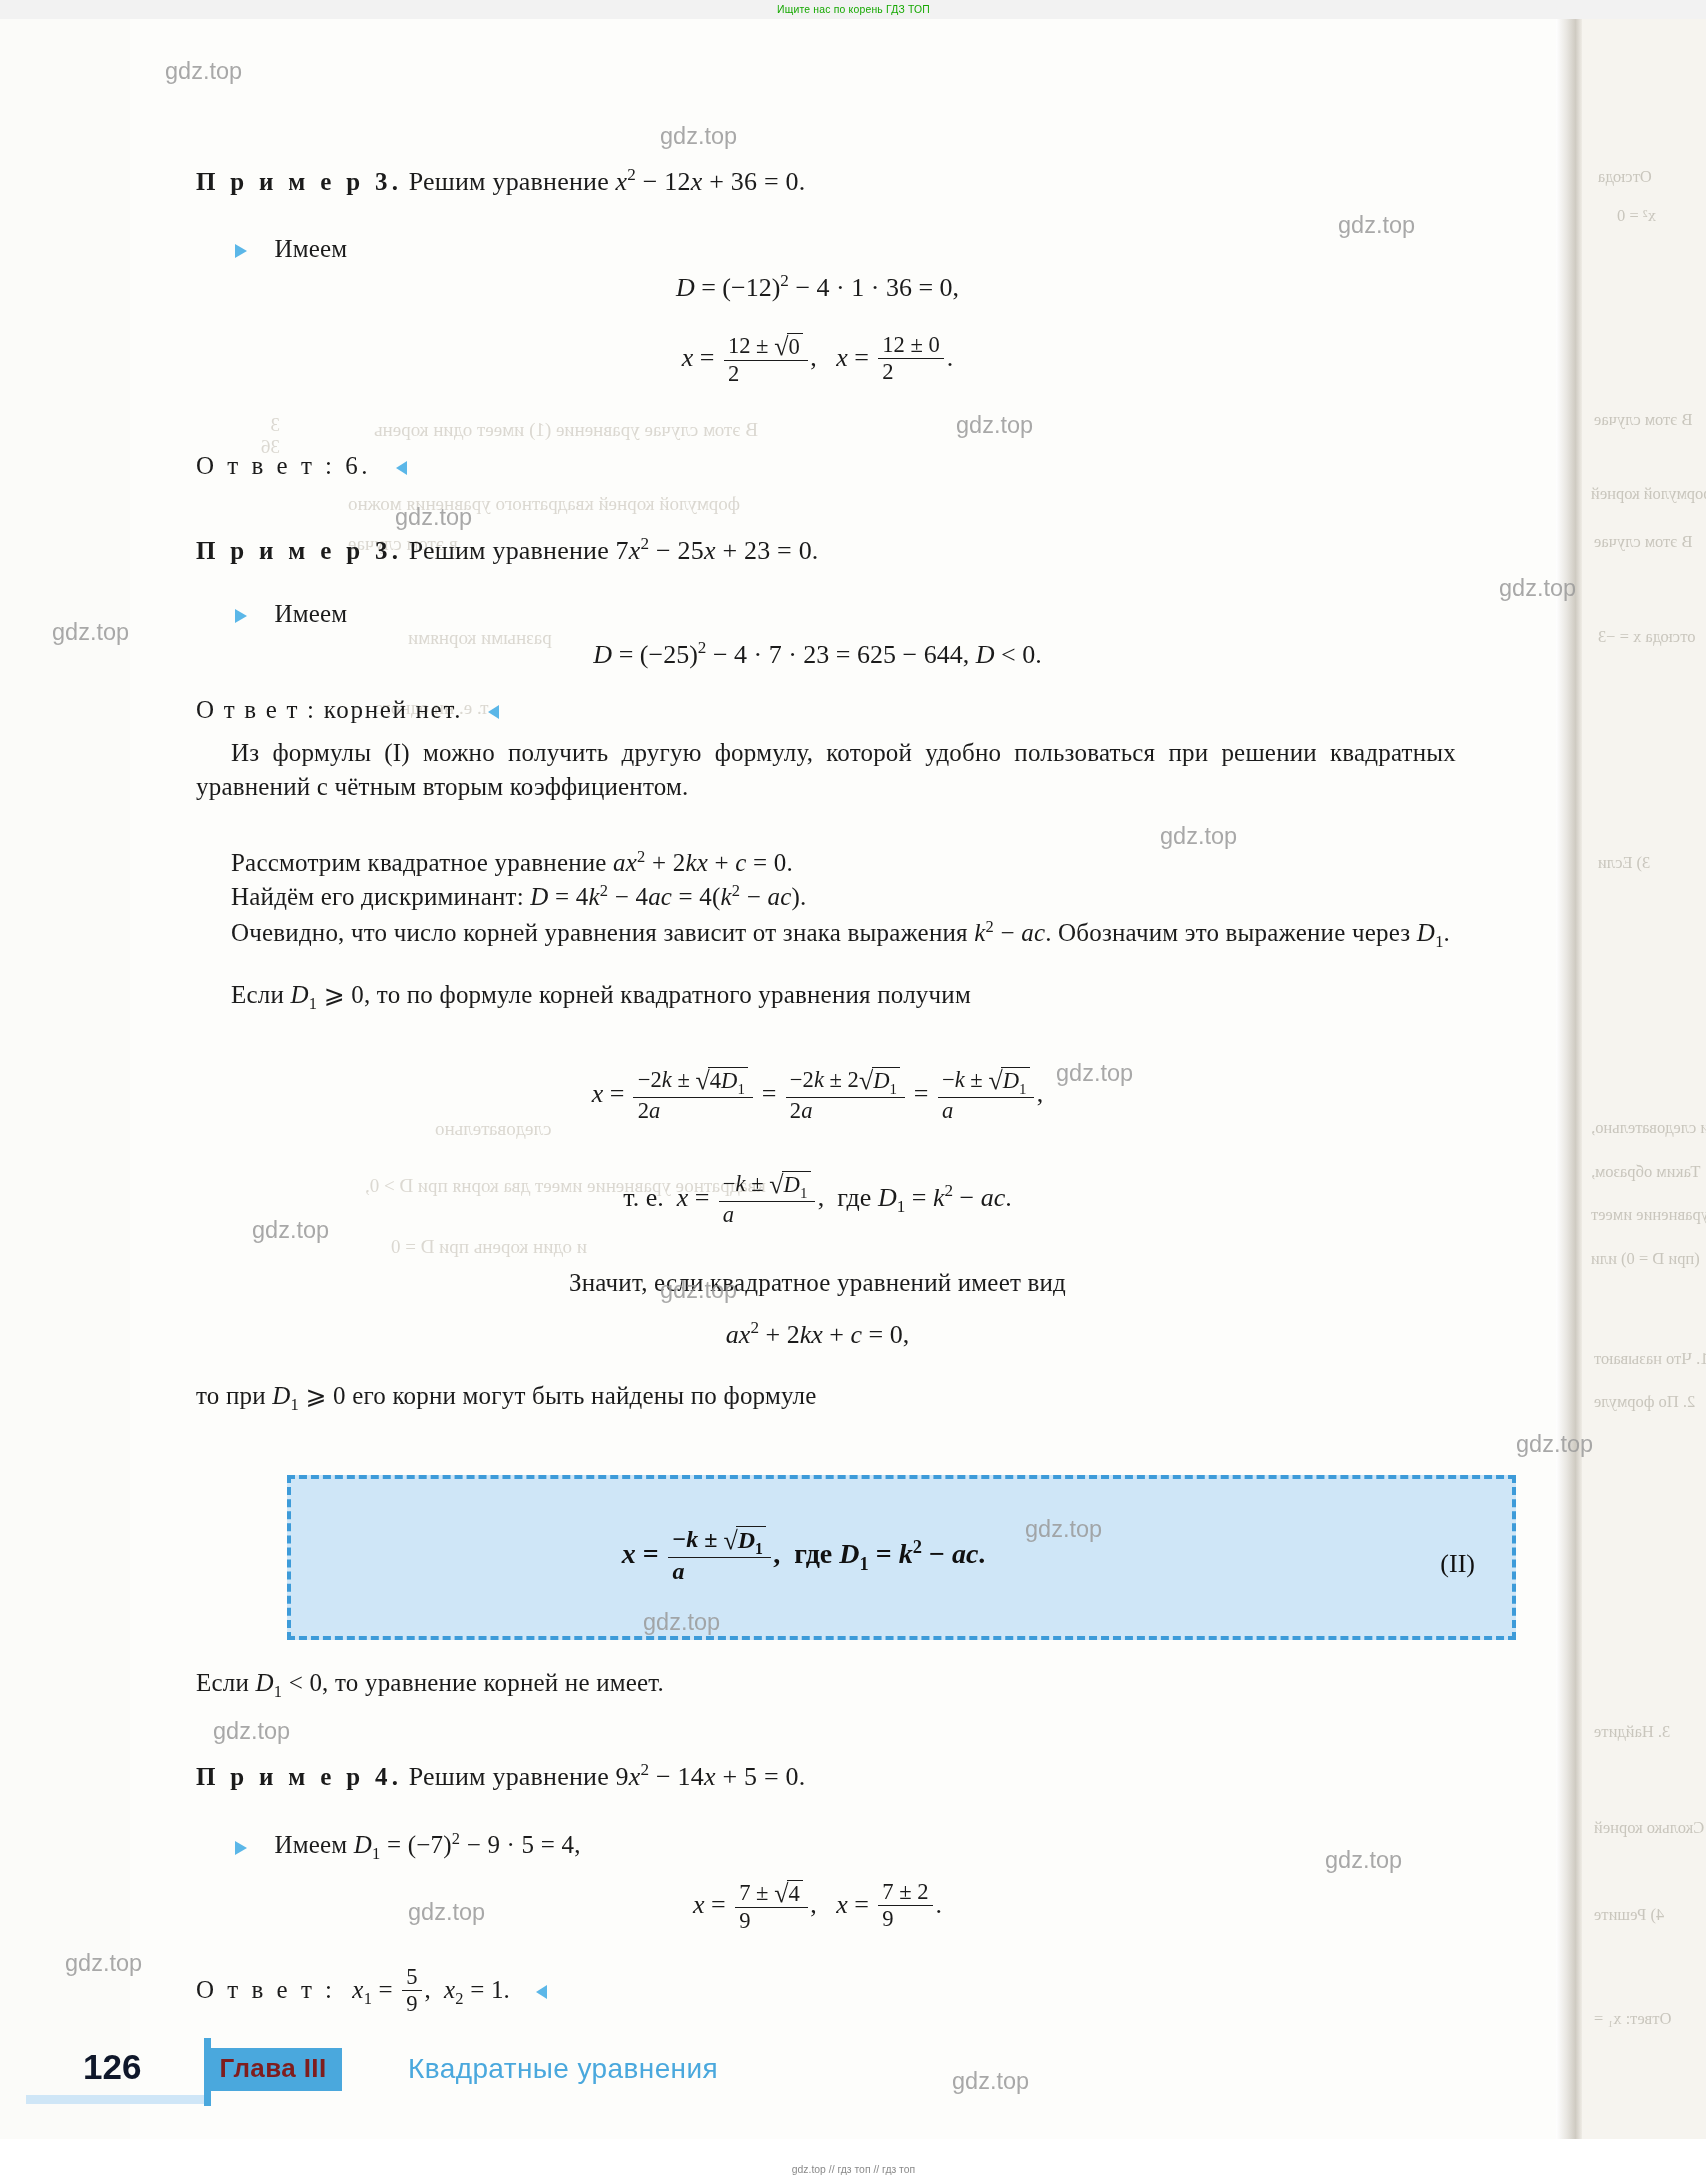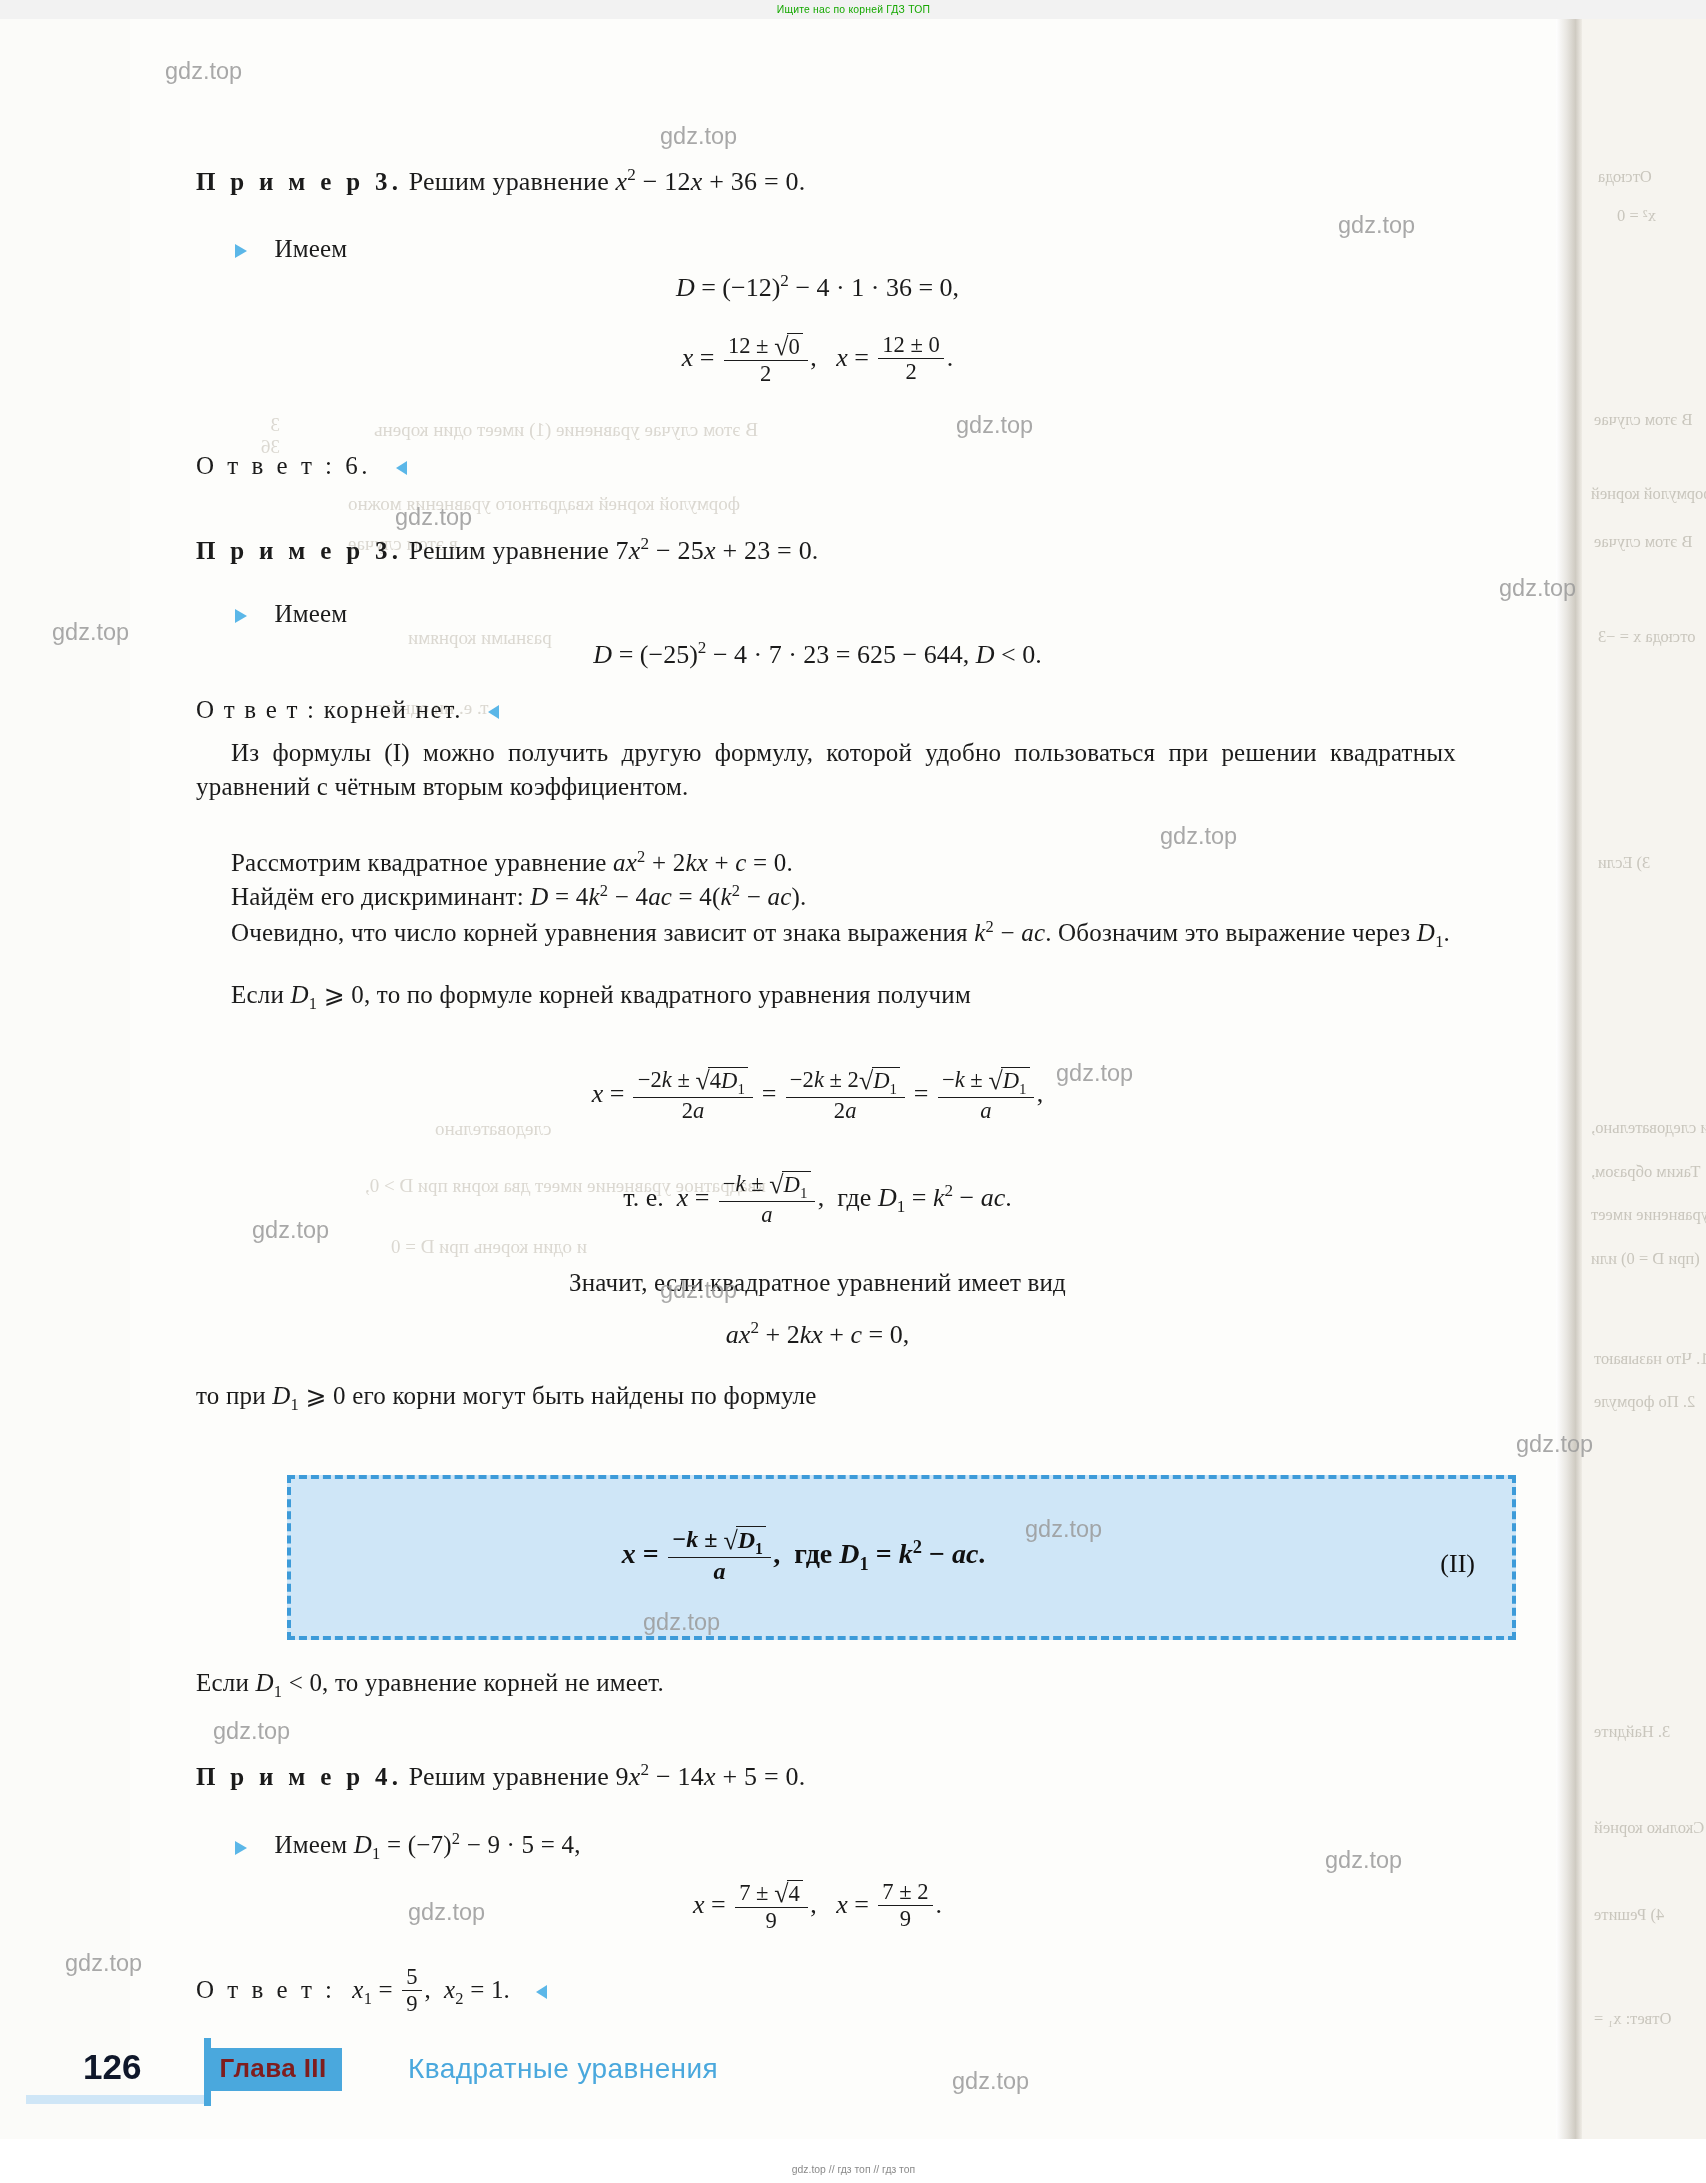--- a/index.html
+++ b/index.html
@@ -146,21 +146,21 @@
     border-right: 11.3px solid #5bb7e8;
     border-top: 7.8px solid transparent;
     border-bottom: 7.8px solid transparent;
     vertical-align: middle;
   }
 
   
   .frac {
     display: inline-block;
     vertical-align: middle;
-    text-align: center;
+    text-align: left;
     font-size: 22.6px;
     line-height: 1.15;
     margin: 0 2.6px;
     position: relative;
     top: -1.7px;
   }
   .frac .num { display: block; padding: 0 4.3px; }
   .frac .den { display: block; border-top: 1.4px solid #1b1b1b; padding: 0 4.3px; }
   .sqrt {
     display: inline-block;
@@ -258,21 +258,21 @@
     color: #9a9a9a;
     opacity: .85;
     white-space: nowrap;
     pointer-events: none;
   }
 </style>
 </head>
 <body>
 
 <div class="topbar">
-  <span>Ищите нас по корней ГДЗ ТОП</span>
+  <span>Ищите нас по корень ГДЗ ТОП</span>
 </div>
 
 <div class="sheet">
 
   <div class="page-left-edge"></div>
 
   <div>
     <div class="showthrough" style="left:374px;top:400px;">В этом случае уравнение (1) имеет один корень</div>
     <div class="showthrough" style="left:348px;top:474px;">формулой корней квадратного уравнения можно</div>
     <div class="showthrough" style="left:348px;top:514px;">в этом случае</div>

